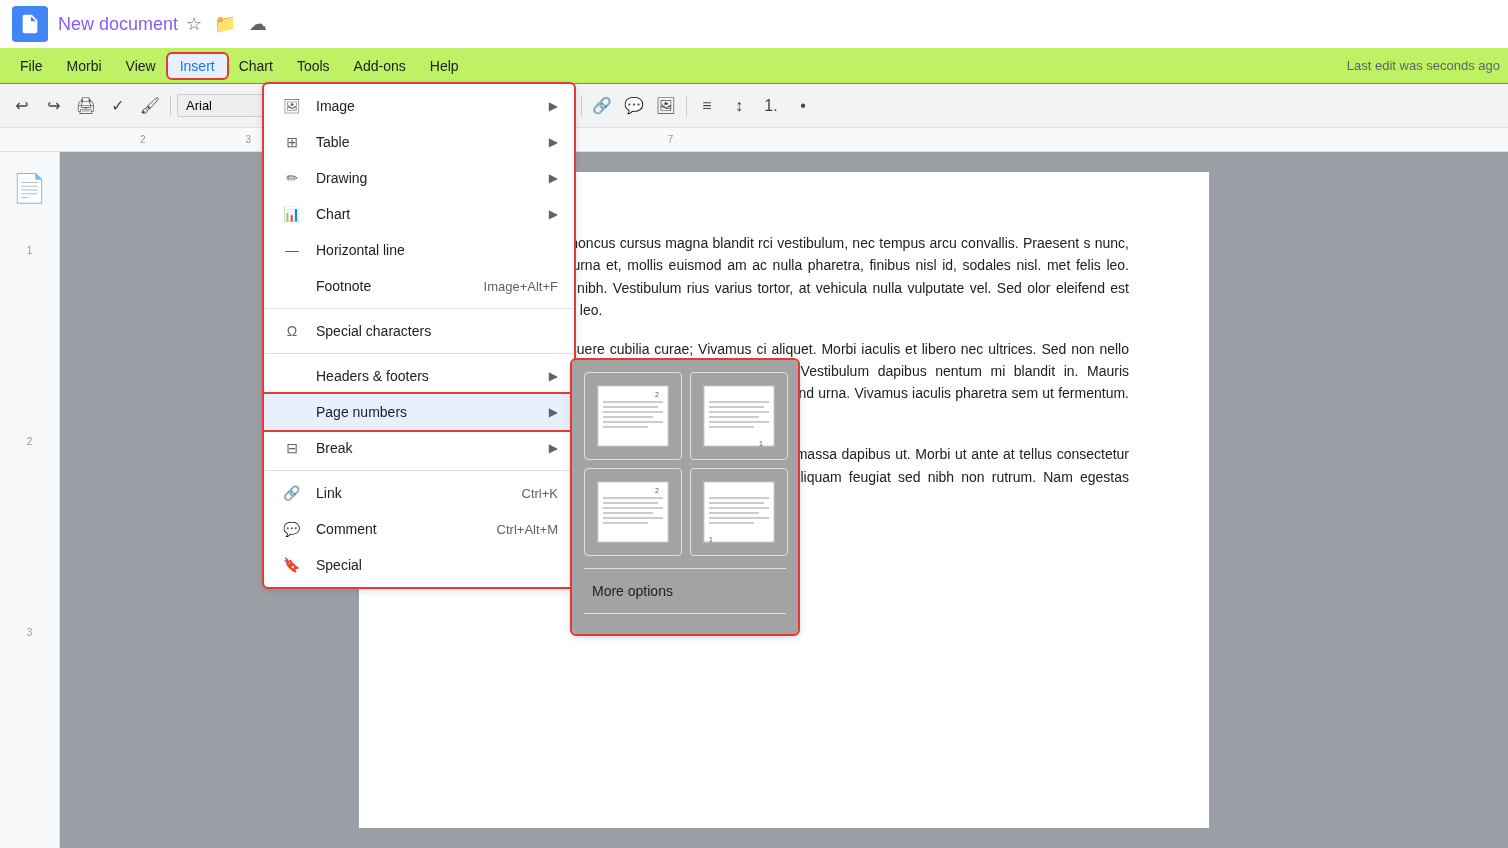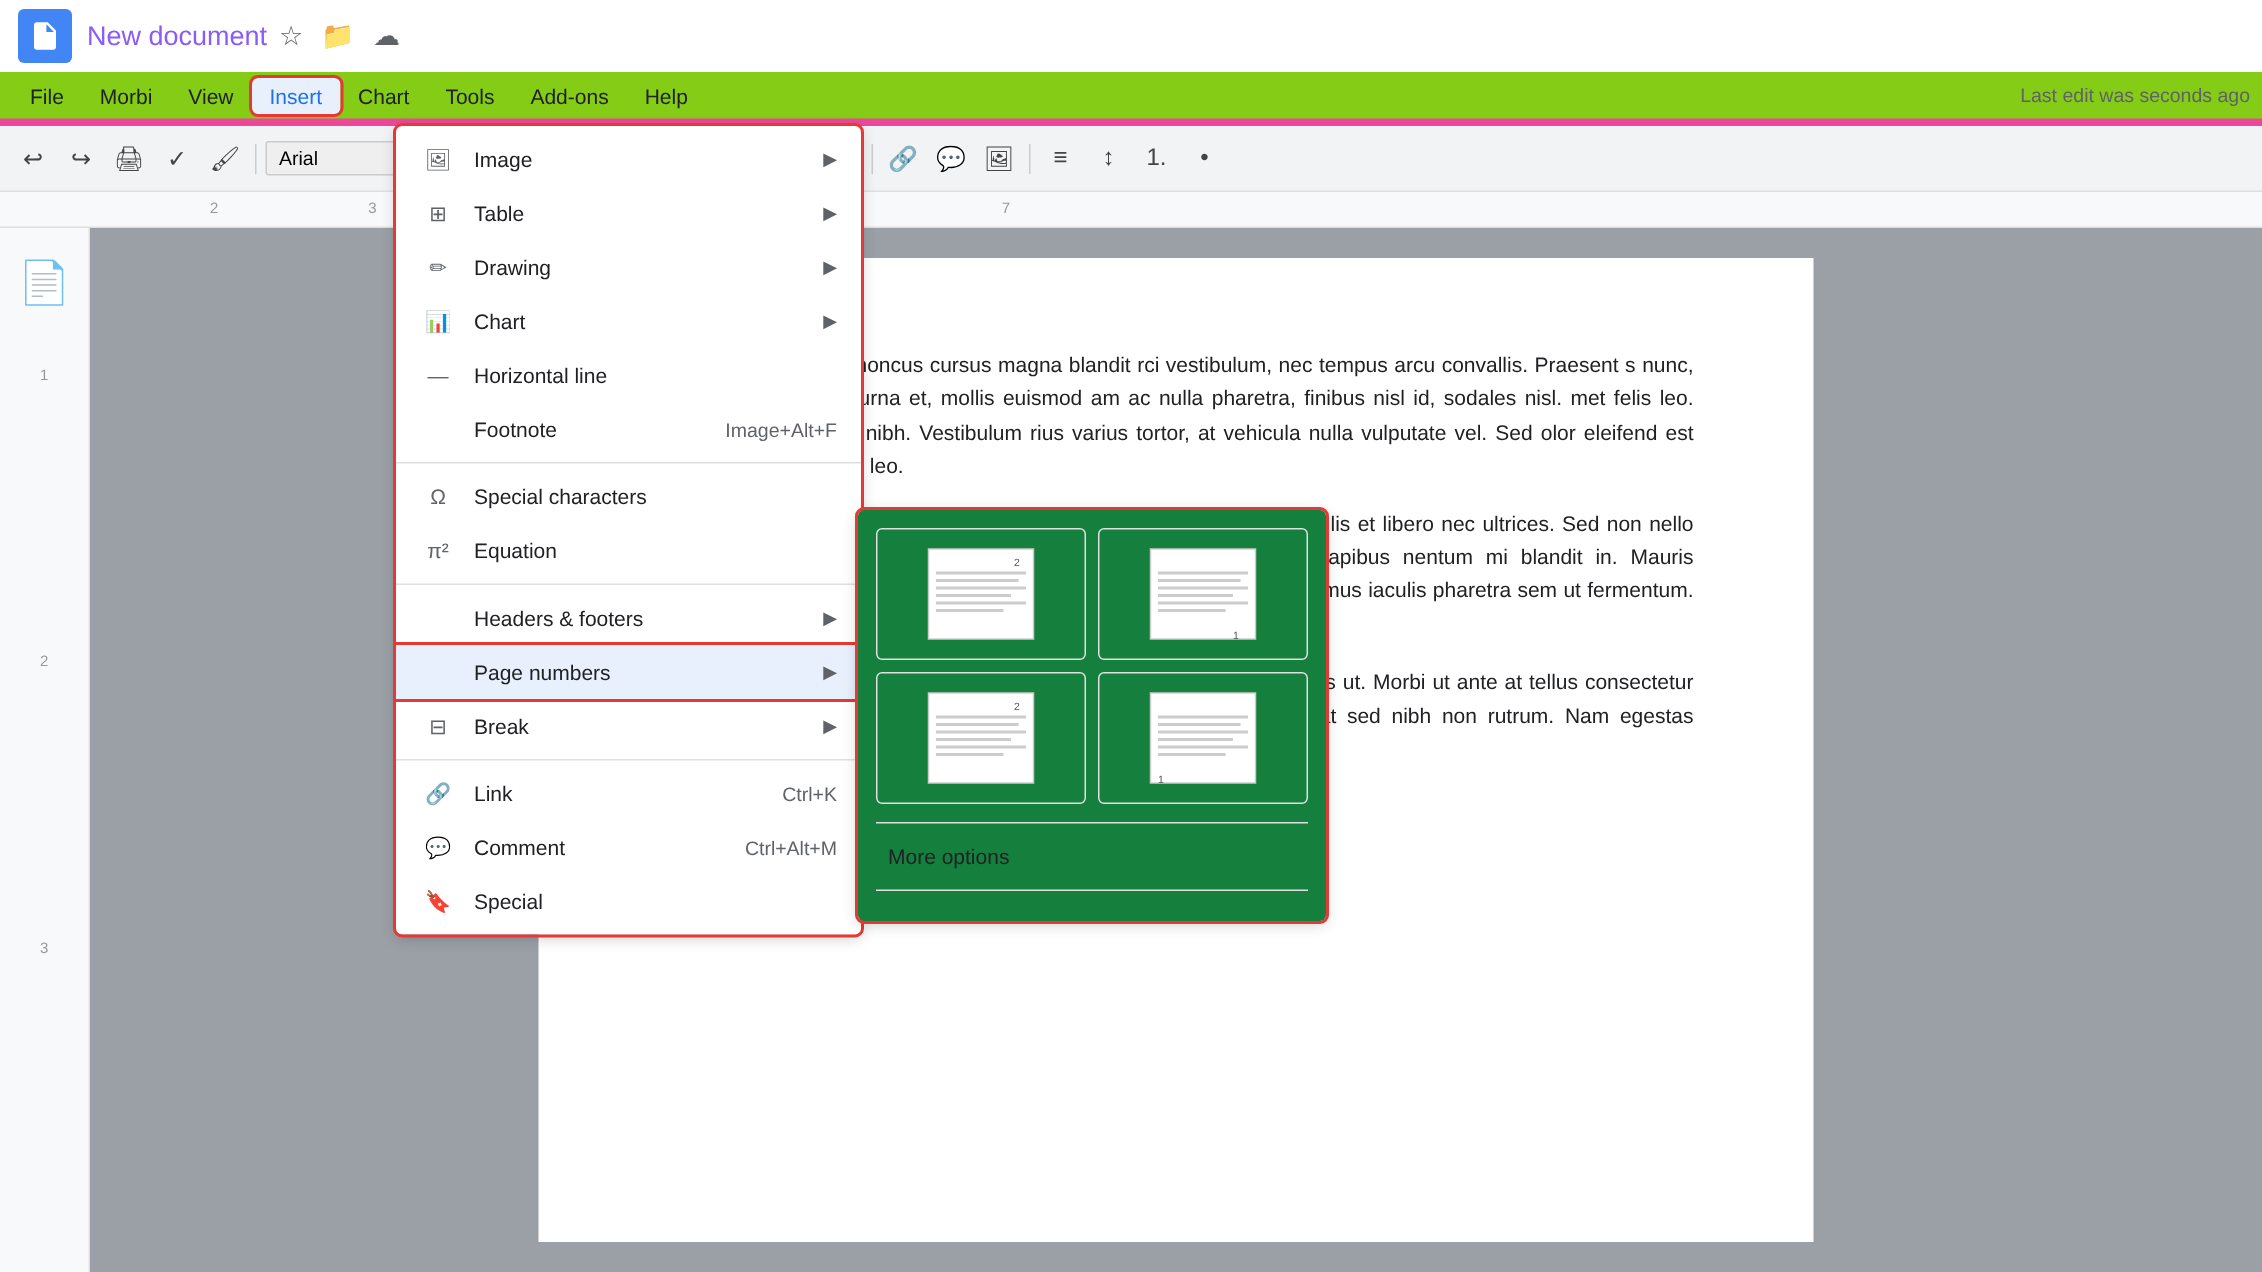--- a/index.html
+++ b/index.html
@@ -26,23 +26,23 @@
       font-size: 18px; color: #8b5cf6; font-weight: 400;
       margin-right: 8px;
     }
     .title-icons { display: flex; gap: 8px; align-items: center; }
 
     
     .menu-bar {
       display: flex;
       align-items: center;
       padding: 0 8px;
-      background: #84cc16;
+      background: #bef264;
       height: 36px;
-      border-bottom: 5px solid #ec4899;
+      border-bottom: 1px solid #ec4899;
     }
     .menu-item {
       padding: 4px 12px;
       font-size: 14px;
       color: #202124;
       cursor: pointer;
       border-radius: 4px;
     }
     .menu-item.active {
       background: #e8f0fe;
@@ -176,24 +176,24 @@
     .menu-row .row-shortcut { color: #5f6368; font-size: 13px; }
     .menu-row .row-arrow {
       color: #5f6368; font-size: 12px;
       margin-left: 4px;
     }
     .menu-divider { height: 1px; background: #e0e0e0; margin: 4px 0; }
 
     
     .page-numbers-submenu {
       position: fixed;
-      top: 340px;
+      top: 360px;
       left: 572px;
-      width: 312px;
-      background: #15803d;
+      width: 226px;
+      background: #a3a3a3;
       box-shadow: 0 2px 10px rgba(0,0,0,0.2);
       border-radius: 4px;
       z-index: 300;
       padding: 12px;
       outline: 2px solid #e53935;
     }
     .page-num-grid {
       display: grid;
       grid-template-columns: 1fr 1fr;
       gap: 8px;
@@ -344,24 +344,20 @@
     <span class="row-label">Footnote</span>
     <span class="row-shortcut">Image+Alt+F</span>
   </div>
   <div class="menu-divider"></div>
 
   <div class="menu-row">
     <span class="row-icon">Ω</span>
     <span class="row-label">Special characters</span>
   </div>
 
-  <div class="menu-row">
-    <span class="row-icon">π²</span>
-    <span class="row-label">Equation</span>
-  </div>
   <div class="menu-divider"></div>
 
   <div class="menu-row">
     <span class="row-icon"></span>
     <span class="row-label">Headers &amp; footers</span>
     <span class="row-arrow">▶</span>
   </div>
 
   <div class="menu-row active-row">
     <span class="row-icon"></span>

